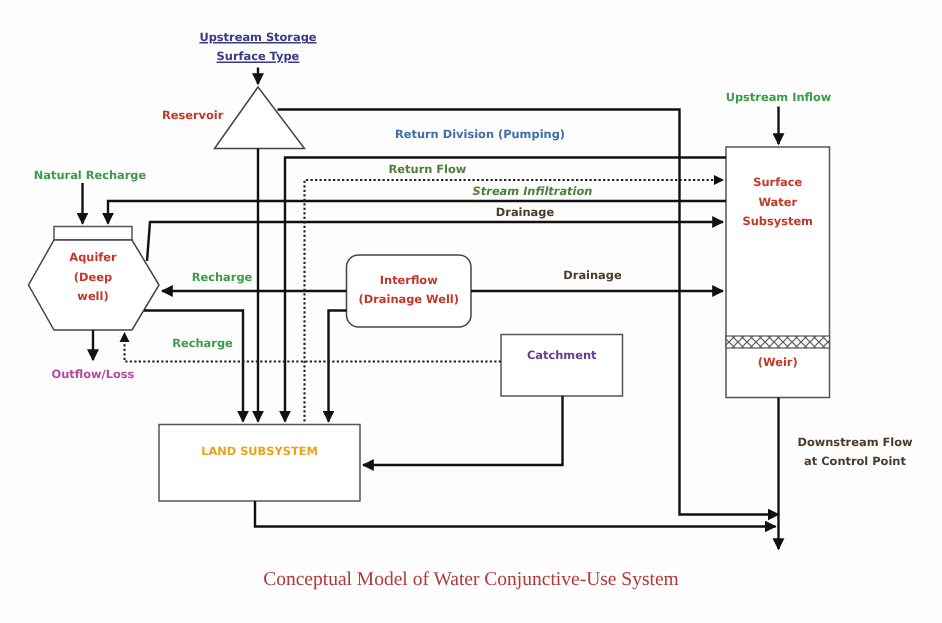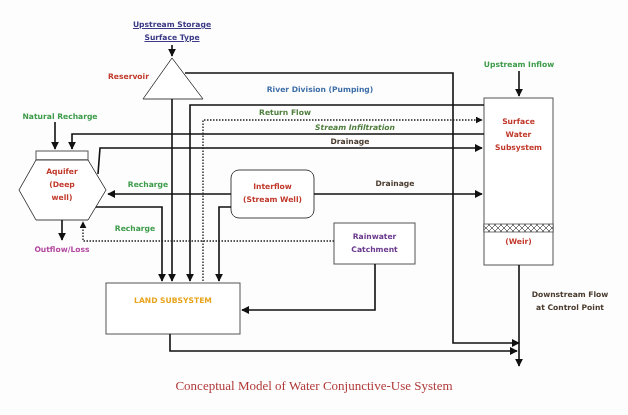--- a/index.html
+++ b/index.html
@@ -82,47 +82,46 @@
 
     <path d="M334,241 L83,241 L83,222" marker-end="url(#ah)"></path>
   </g>
 </svg>
 
 <div class="lbl c-navy" style="left:122px; top:18px; width:100px;">
   <div>Upstream Storage</div>
   <div>Surface Type</div>
 </div>
 <div class="lbl c-red" style="left:108px; top:70px;">Reservoir</div>
-<div class="lbl c-blue" style="left:260px; top:83px; width:120px;">River Division (Pumping)</div>
+<div class="lbl c-blue" style="left:260px; top:83px; width:120px;">Return Division (Pumping)</div>
 <div class="lbl c-green" style="left:478px; top:58px; width:82px;">Upstream Inflow</div>
 <div class="lbl c-darkgreen" style="left:250px; top:106px; width:70px;">Return Flow</div>
 <div class="lbl c-darkgreen" style="left:300px; top:121px; width:110px;font-style:italic;">Stream Infiltration</div>
 <div class="lbl c-brown" style="left:320px; top:135px; width:60px;">Drainage</div>
 <div class="lbl c-green" style="left:20px; top:110px; width:80px;">Natural Recharge</div>
 <div class="lbl c-red" style="left:36px; top:165px; width:52px;">
   <div>Aquifer</div>
   <div>(Deep</div>
   <div>well)</div>
 </div>
 <div class="lbl c-green" style="left:123px; top:178px; width:50px;">Recharge</div>
 <div class="lbl c-red" style="left:231px; top:180px; width:83px;">
   <div>Interflow</div>
-  <div>(Stream Well)</div>
+  <div>(Drainage Well)</div>
 </div>
 <div class="lbl c-brown" style="left:370px; top:177px; width:50px;">Drainage</div>
 <div class="lbl c-red" style="left:484px; top:115px; width:69px;">
   <div>Surface</div>
   <div>Water</div>
   <div>Subsystem</div>
 </div>
 <div class="lbl c-red" style="left:484px; top:235px; width:69px;">(Weir)</div>
 <div class="lbl c-green" style="left:110px; top:222px; width:50px;">Recharge</div>
 <div class="lbl c-magenta" style="left:30px; top:243px; width:64px;">Outflow/Loss</div>
 <div class="lbl c-purple" style="left:334px; top:230px; width:81px;">
-  <div>Rainwater</div>
   <div>Catchment</div>
 </div>
 <div class="lbl" style="left:106px; top:294px; width:134px;">
   <div class="c-orange">LAND SUBSYSTEM</div>
 </div>
 <div class="lbl c-brown" style="left:520px; top:288px; width:100px;">
   <div>Downstream Flow</div>
   <div>at Control Point</div>
 </div>
 

